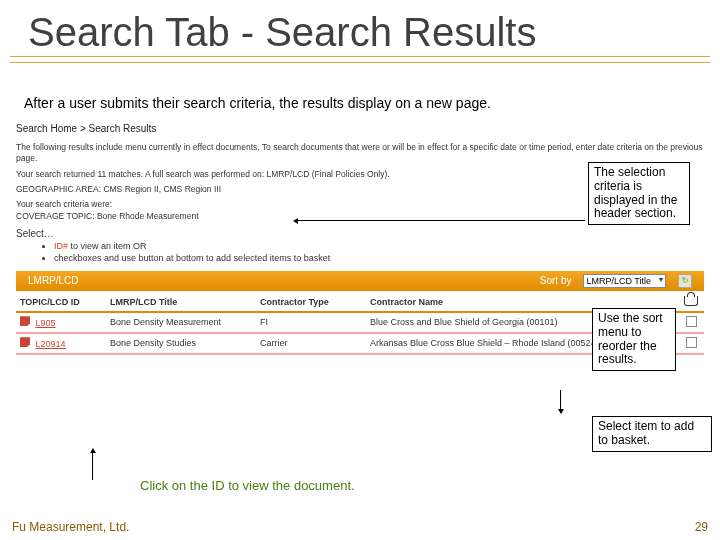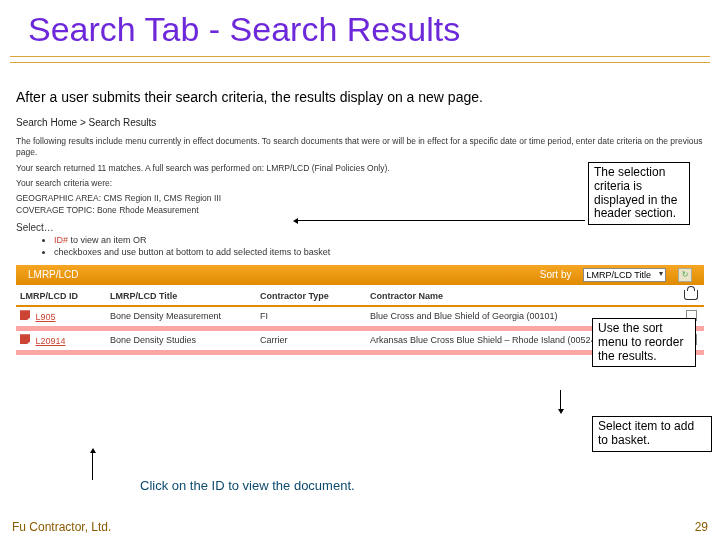--- a/index.html
+++ b/index.html
@@ -6,40 +6,40 @@
   body {
     width: 720px;
     height: 540px;
     font-family: Verdana, Arial, sans-serif;
     background: #fff;
     position: relative;
     overflow: hidden;
   }
   .title {
     font-family: "Comic Sans MS", "Trebuchet MS", sans-serif;
-    font-size: 34px;
-    color: #6d28d9;
+    font-size: 40px;
+    color: #404040;
     padding: 10px 0 0 28px;
     font-weight: normal;
   }
   .title-underline {
     position: absolute;
     left: 10px; top: 56px;
     width: 700px;
   }
   .title-underline div {
     height: 1px;
     background: #d9a43c;
     margin-bottom: 5px;
   }
   .intro {
     font-family: "Comic Sans MS", Verdana, sans-serif;
     font-size: 14px;
     color: #000;
-    padding: 40px 12px 8px 16px;
+    padding: 40px 12px 8px 24px;
   }
   .panel {
     margin: 0 16px;
     position: relative;
     font-size: 8.5px;
     color: #333;
   }
   .breadcrumb { font-size: 10px; color: #222; margin: 4px 0 8px 0; }
   .para { font-size: 8.5px; margin-bottom: 6px; line-height: 1.25; }
   .annot {
@@ -106,21 +106,21 @@
   }
   table.results th {
     text-align: left;
     font-weight: bold;
     background: #fff;
     border-bottom: 2px solid #e08b00;
     padding: 3px 4px;
   }
   table.results td {
     padding: 3px 4px;
-    border-bottom: 5px solid #fca5a5;
+    border-bottom: 2px solid #fca5a5;
     vertical-align: middle;
   }
   .rowicon {
     display: inline-block;
     width: 10px; height: 10px;
     background: #c43;
     margin-right: 3px;
     clip-path: polygon(0 0, 100% 0, 100% 70%, 70% 100%, 0 100%);
   }
   .rowlink { color: #c43; text-decoration: underline; }
@@ -144,21 +144,21 @@
     left: 2px; right: 2px; top: -4px;
     height: 4px;
     border: 1.5px solid #333;
     border-bottom: none;
     border-radius: 4px 4px 0 0;
   }
   .clickcap {
     position: absolute;
     font-family: "Comic Sans MS", Verdana, sans-serif;
     font-size: 13px;
-    color: #0c4a6e;
+    color: #4d7c0f;
   }
   .uparrow {
     position: absolute;
     width: 0; height: 30px;
     border-left: 1px solid #000;
   }
   .uparrow::before {
     content: "";
     position: absolute;
     left: -3px; top: -5px;
@@ -199,22 +199,22 @@
 
 <p class="intro">After a user submits their search criteria, the results display on a new page.</p>
 
 <div class="panel">
 
   <div class="breadcrumb">Search Home &gt; Search Results</div>
 
   <p class="para">The following results include menu currently in effect documents. To search documents that were or will be in effect for a specific date or time period, enter date criteria on the previous page.</p>
 
   <p class="para">Your search returned 11 matches.   A full search was performed on:   LMRP/LCD (Final Policies Only).</p>
+  <p class="para" style="margin-top:-2px;">GEOGRAPHIC AREA: CMS Region II, CMS Region III</p>
   <p class="para" style="margin-top:-2px;">Your search criteria were:</p>
-  <p class="para" style="margin-top:-2px;">GEOGRAPHIC AREA: CMS Region II, CMS Region III</p>
   <p class="para" style="margin-top:-4px;">COVERAGE TOPIC: Bone Rhode Measurement</p>
 
   <p class="subh">Select…</p>
   <ul class="bullets">
     <li>
       <span class="idlink">ID#</span><span> to view an item OR</span>
     </li>
     <li>checkboxes and use button at bottom to add selected items to basket</li>
   </ul>
 
@@ -223,21 +223,21 @@
     <span class="sortgrp">
       <span>Sort by</span>
       <span class="sortsel">LMRP/LCD Title</span>
       <span class="gobtn">↻</span>
     </span>
   </div>
 
   <table class="results">
     <thead>
       <tr>
-        <th style="width:90px">LMRP/LCD ID</th>
+        <th style="width:90px">TOPIC/LCD ID</th>
         <th style="width:150px">LMRP/LCD Title</th>
         <th style="width:110px">Contractor Type</th>
         <th>Contractor Name</th>
         <th style="width:26px; text-align:center;">
           <span class="basket-hdr"></span>
         </th>
       </tr>
     </thead>
     <tbody>
       <tr>
@@ -265,24 +265,24 @@
         </td>
       </tr>
     </tbody>
   </table>
 
 </div>
 
 <div class="annot" style="left:588px; top:162px; width:102px;">The selection criteria is displayed in the header section.</div>
 <div class="arrow" style="left:295px; top:220px; width:290px;"></div>
 
-<div class="annot" style="left:592px; top:318px; width:104px;">Use the sort menu to reorder the results.</div>
+<div class="annot" style="left:592px; top:308px; width:84px;">Use the sort menu to reorder the results.</div>
 
 <div class="annot" style="left:592px; top:416px; width:120px;">Select item to add to basket.</div>
 <div class="downarrow" style="left:560px; top:390px; height:22px;"></div>
 
 <div class="uparrow" style="left:92px; top:450px; height:30px;"></div>
 <div class="clickcap" style="left:140px; top:478px;">Click on the ID to view the document.</div>
 
 <div class="footer">
-  <span>Fu Contractor, Ltd.</span>
+  <span>Fu Measurement, Ltd.</span>
   <span>29</span>
 </div>
 
 </body></html>

